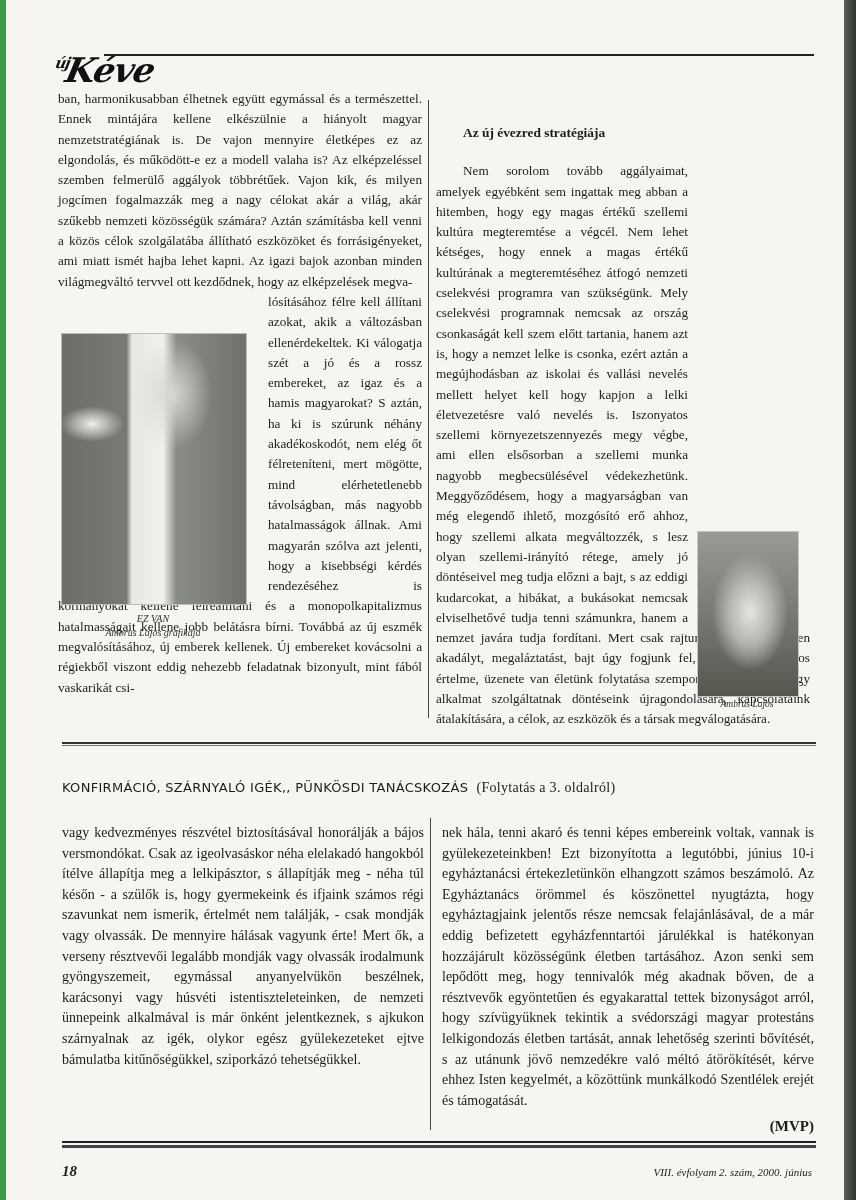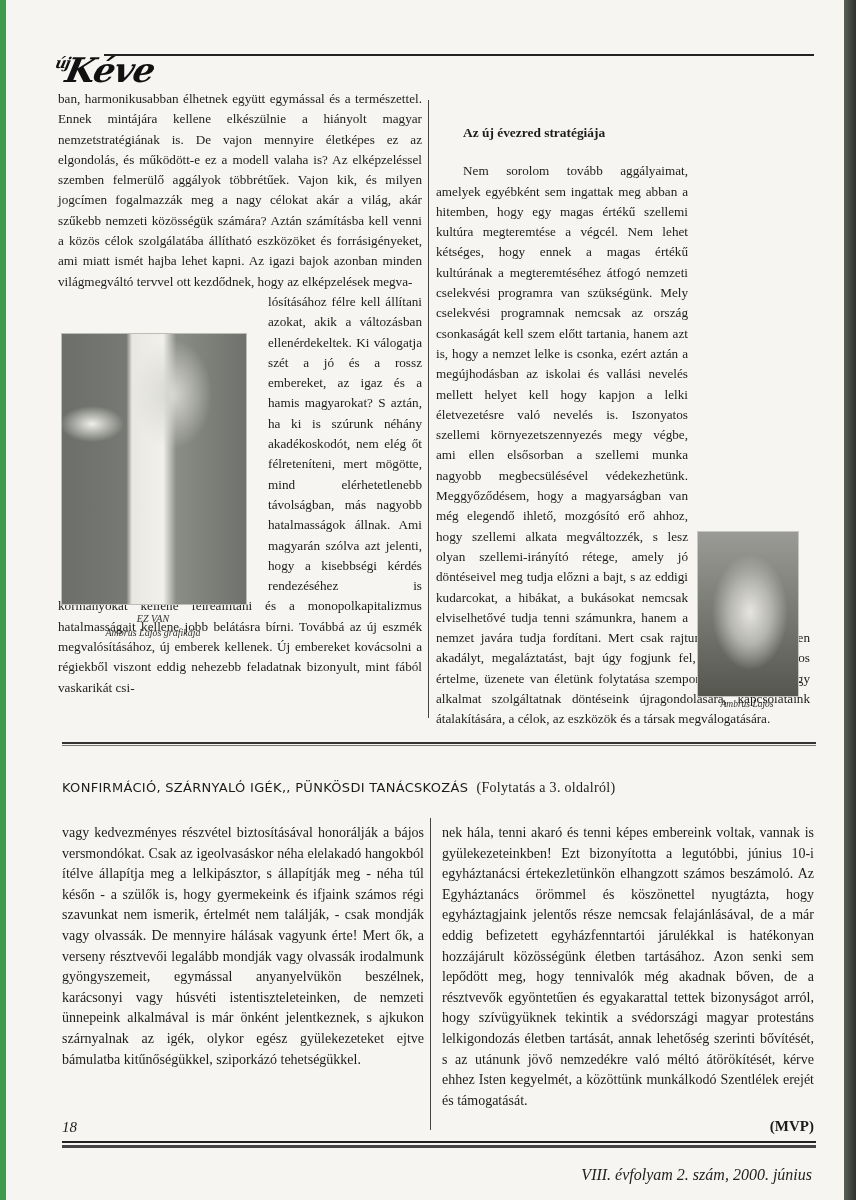--- a/index.html
+++ b/index.html
@@ -30,22 +30,22 @@
   .mid-rule{position:absolute;left:62px;top:742px;width:754px;height:2px;background:#333;}
   .mid-rule2{position:absolute;left:62px;top:745px;width:754px;height:1px;background:#777;}
   .section-title{position:absolute;left:62px;top:780px;width:760px;font-family:"DejaVu Sans",sans-serif;font-size:12.5px;letter-spacing:0.3px;}
   .section-title .main{font-variant:small-caps;font-size:13px;}
   .section-title .cont{font-family:"Liberation Serif",serif;font-size:14px;margin-left:4px;}
   .colC{left:62px;top:823px;width:362px;font-size:14px;line-height:20.6px;}
   .colD{left:442px;top:823px;width:372px;font-size:14px;line-height:20.6px;}
   .sig{text-align:right;font-weight:bold;font-size:15px;margin-top:5px;}
   .bot-rule1{position:absolute;left:62px;top:1141px;width:754px;height:2px;background:#222;}
   .bot-rule2{position:absolute;left:62px;top:1145px;width:754px;height:3px;background:#444;}
-  .page-num{position:absolute;left:62px;top:1119px;font-style:italic;font-weight:normal;font-size:15px;}
-  .issue{position:absolute;right:44px;top:1166px;font-style:italic;font-size:16px;color:#222;}
+  .page-num{position:absolute;left:62px;top:1163px;font-style:italic;font-weight:bold;font-size:15px;}
+  .issue{position:absolute;right:44px;top:1166px;font-style:italic;font-size:11px;color:#222;}
   .float-gap{float:left;width:210px;height:285px;margin-top:4px;}
   .float-gap-r{float:right;width:122px;height:190px;}
 </style>
 </head>
 <body>
 
 <div class="edge-left"></div>
 <div class="edge-right"></div>
 
 <div class="page"></div>

